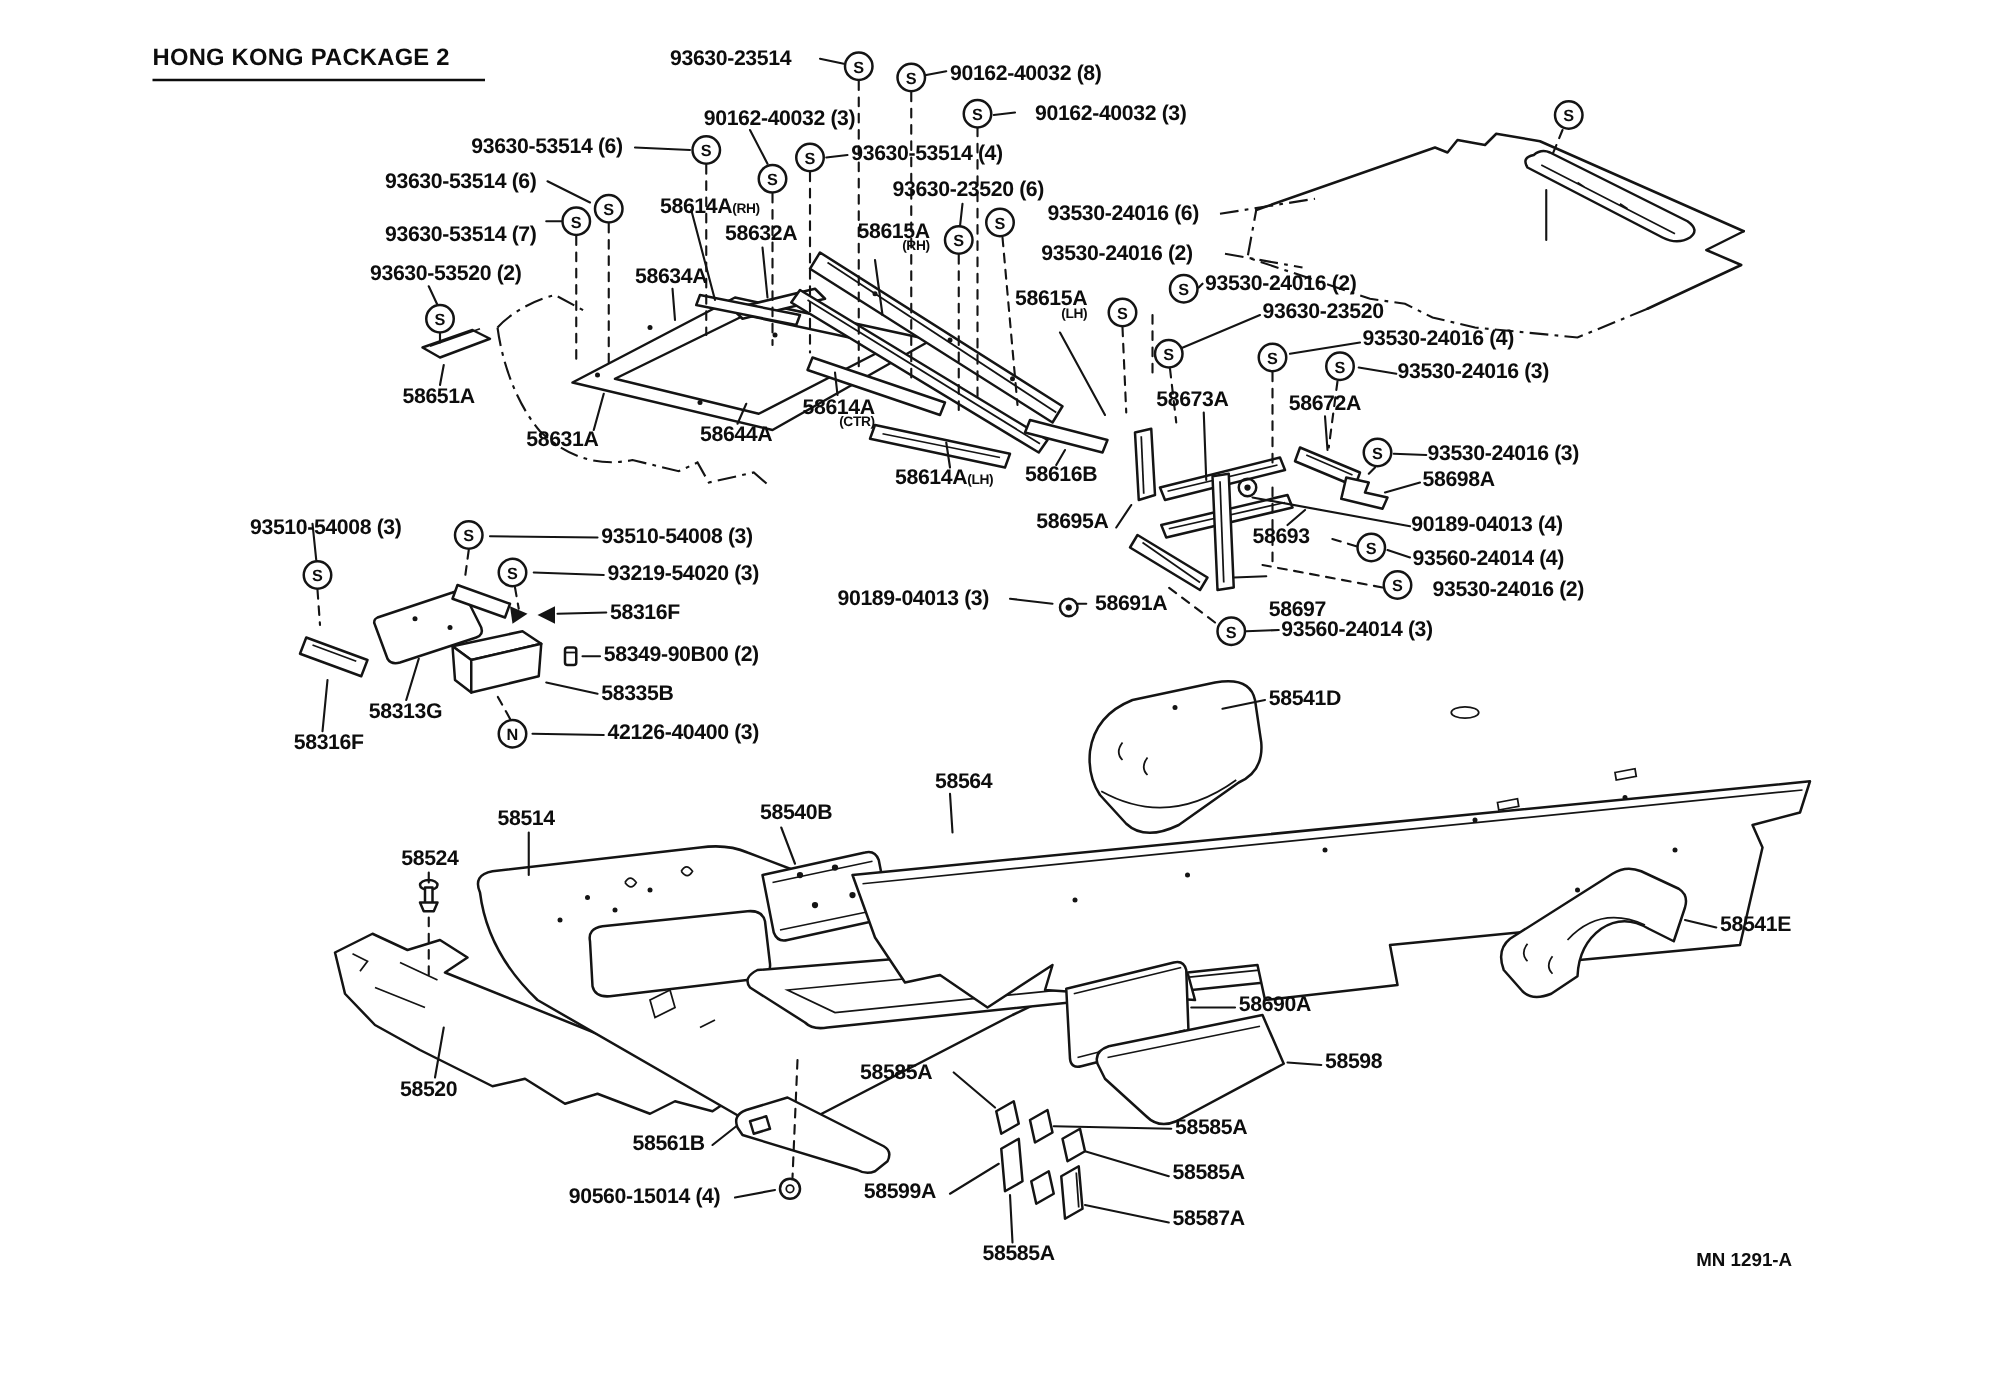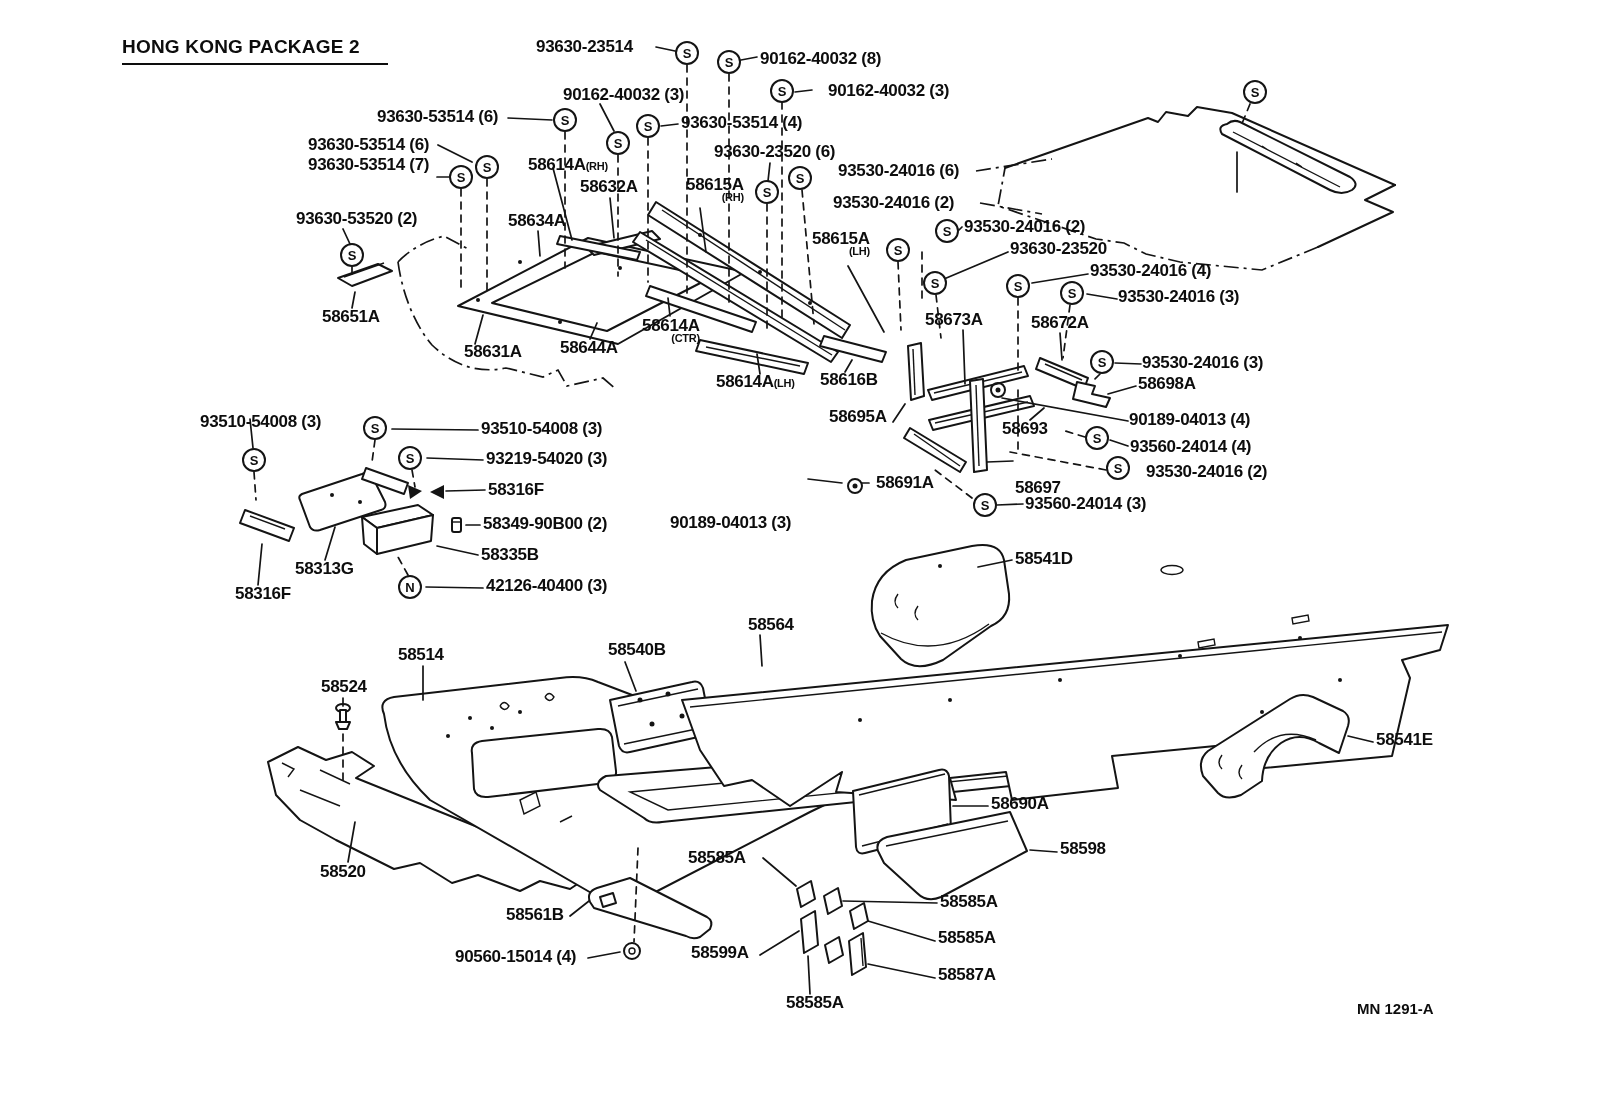--- a/index.html
+++ b/index.html
@@ -241,50 +241,50 @@
 
   <div id="label-layer">
       <div class="lbl" style="left: 536px; top: 38px;"><span>93630-23514</span></div>
       <div class="lbl" style="left: 760px; top: 50px;"><span>90162-40032 (8)</span></div>
       <div class="lbl" style="left: 563px; top: 86px;"><span>90162-40032 (3)</span></div>
       <div class="lbl" style="left: 828px; top: 82px;"><span>90162-40032 (3)</span></div>
       <div class="lbl" style="left: 377px; top: 108px;"><span>93630-53514 (6)</span></div>
       <div class="lbl" style="left: 681px; top: 114px;"><span>93630-53514 (4)</span></div>
       <div class="lbl" style="left: 308px; top: 136px;"><span>93630-53514 (6)</span></div>
       <div class="lbl" style="left: 714px; top: 143px;"><span>93630-23520 (6)</span></div>
-      <div class="lbl" style="left: 308px; top: 156px;"><span>93630-53514 (7)</span></div>
+      <div class="lbl" style="left: 308px; top: 179px;"><span>93630-53514 (7)</span></div>
       <div class="lbl" style="left: 528px; top: 156px;"><span>58614A</span><span class="sub">(RH)</span></div>
       <div class="lbl" style="left: 580px; top: 178px;"><span>58632A</span></div>
       <div class="lbl" style="left: 838px; top: 162px;"><span>93530-24016 (6)</span></div>
       <div class="lbl" style="left: 686px; top: 176px;"><span>58615A</span><span class="sub below">(RH)</span></div>
       <div class="lbl" style="left: 833px; top: 194px;"><span>93530-24016 (2)</span></div>
       <div class="lbl" style="left: 296px; top: 210px;"><span>93630-53520 (2)</span></div>
       <div class="lbl" style="left: 508px; top: 212px;"><span>58634A</span></div>
       <div class="lbl" style="left: 964px; top: 218px;"><span>93530-24016 (2)</span></div>
       <div class="lbl" style="left: 812px; top: 230px;"><span>58615A</span><span class="sub below">(LH)</span></div>
       <div class="lbl" style="left: 1010px; top: 240px;"><span>93630-23520</span></div>
       <div class="lbl" style="left: 1090px; top: 262px;"><span>93530-24016 (4)</span></div>
       <div class="lbl" style="left: 1118px; top: 288px;"><span>93530-24016 (3)</span></div>
       <div class="lbl" style="left: 322px; top: 308px;"><span>58651A</span></div>
       <div class="lbl" style="left: 925px; top: 311px;"><span>58673A</span></div>
       <div class="lbl" style="left: 1031px; top: 314px;"><span>58672A</span></div>
-      <div class="lbl" style="left: 464px; top: 343px;"><span>58631A</span></div>
+      <div class="lbl" style="left: 421px; top: 343px;"><span>58631A</span></div>
       <div class="lbl" style="left: 560px; top: 339px;"><span>58644A</span></div>
       <div class="lbl" style="left: 642px; top: 317px;"><span>58614A</span><span class="sub below">(CTR)</span></div>
       <div class="lbl" style="left: 1142px; top: 354px;"><span>93530-24016 (3)</span></div>
       <div class="lbl" style="left: 716px; top: 373px; text-align: right;"><span>58614A</span><span class="sub">(LH)</span></div>
       <div class="lbl" style="left: 820px; top: 371px;"><span>58616B</span></div>
       <div class="lbl" style="left: 1138px; top: 375px;"><span>58698A</span></div>
       <div class="lbl" style="left: 1129px; top: 411px;"><span>90189-04013 (4)</span></div>
       <div class="lbl" style="left: 829px; top: 408px;"><span>58695A</span></div>
       <div class="lbl" style="left: 1002px; top: 420px;"><span>58693</span></div>
       <div class="lbl" style="left: 1130px; top: 438px;"><span>93560-24014 (4)</span></div>
       <div class="lbl" style="left: 1015px; top: 451px; margin-top: 28px;"><span>58697</span></div>
       <div class="lbl" style="left: 1146px; top: 463px;"><span>93530-24016 (2)</span></div>
-      <div class="lbl" style="left: 670px; top: 470px; margin-top: 44px;"><span>90189-04013 (3)</span></div>
+      <div class="lbl" style="left: 670px; top: 470px;"><span>90189-04013 (3)</span></div>
       <div class="lbl" style="left: 876px; top: 474px;"><span>58691A</span></div>
       <div class="lbl" style="left: 1025px; top: 495px;"><span>93560-24014 (3)</span></div>
       <div class="lbl" style="left: 200px; top: 413px;"><span>93510-54008 (3)</span></div>
       <div class="lbl" style="left: 481px; top: 420px;"><span>93510-54008 (3)</span></div>
       <div class="lbl" style="left: 486px; top: 450px;"><span>93219-54020 (3)</span></div>
       <div class="lbl" style="left: 488px; top: 481px;"><span>58316F</span></div>
       <div class="lbl" style="left: 483px; top: 515px;"><span>58349-90B00 (2)</span></div>
       <div class="lbl" style="left: 481px; top: 546px;"><span>58335B</span></div>
       <div class="lbl" style="left: 486px; top: 577px;"><span>42126-40400 (3)</span></div>
       <div class="lbl" style="left: 295px; top: 560px;"><span>58313G</span></div>

